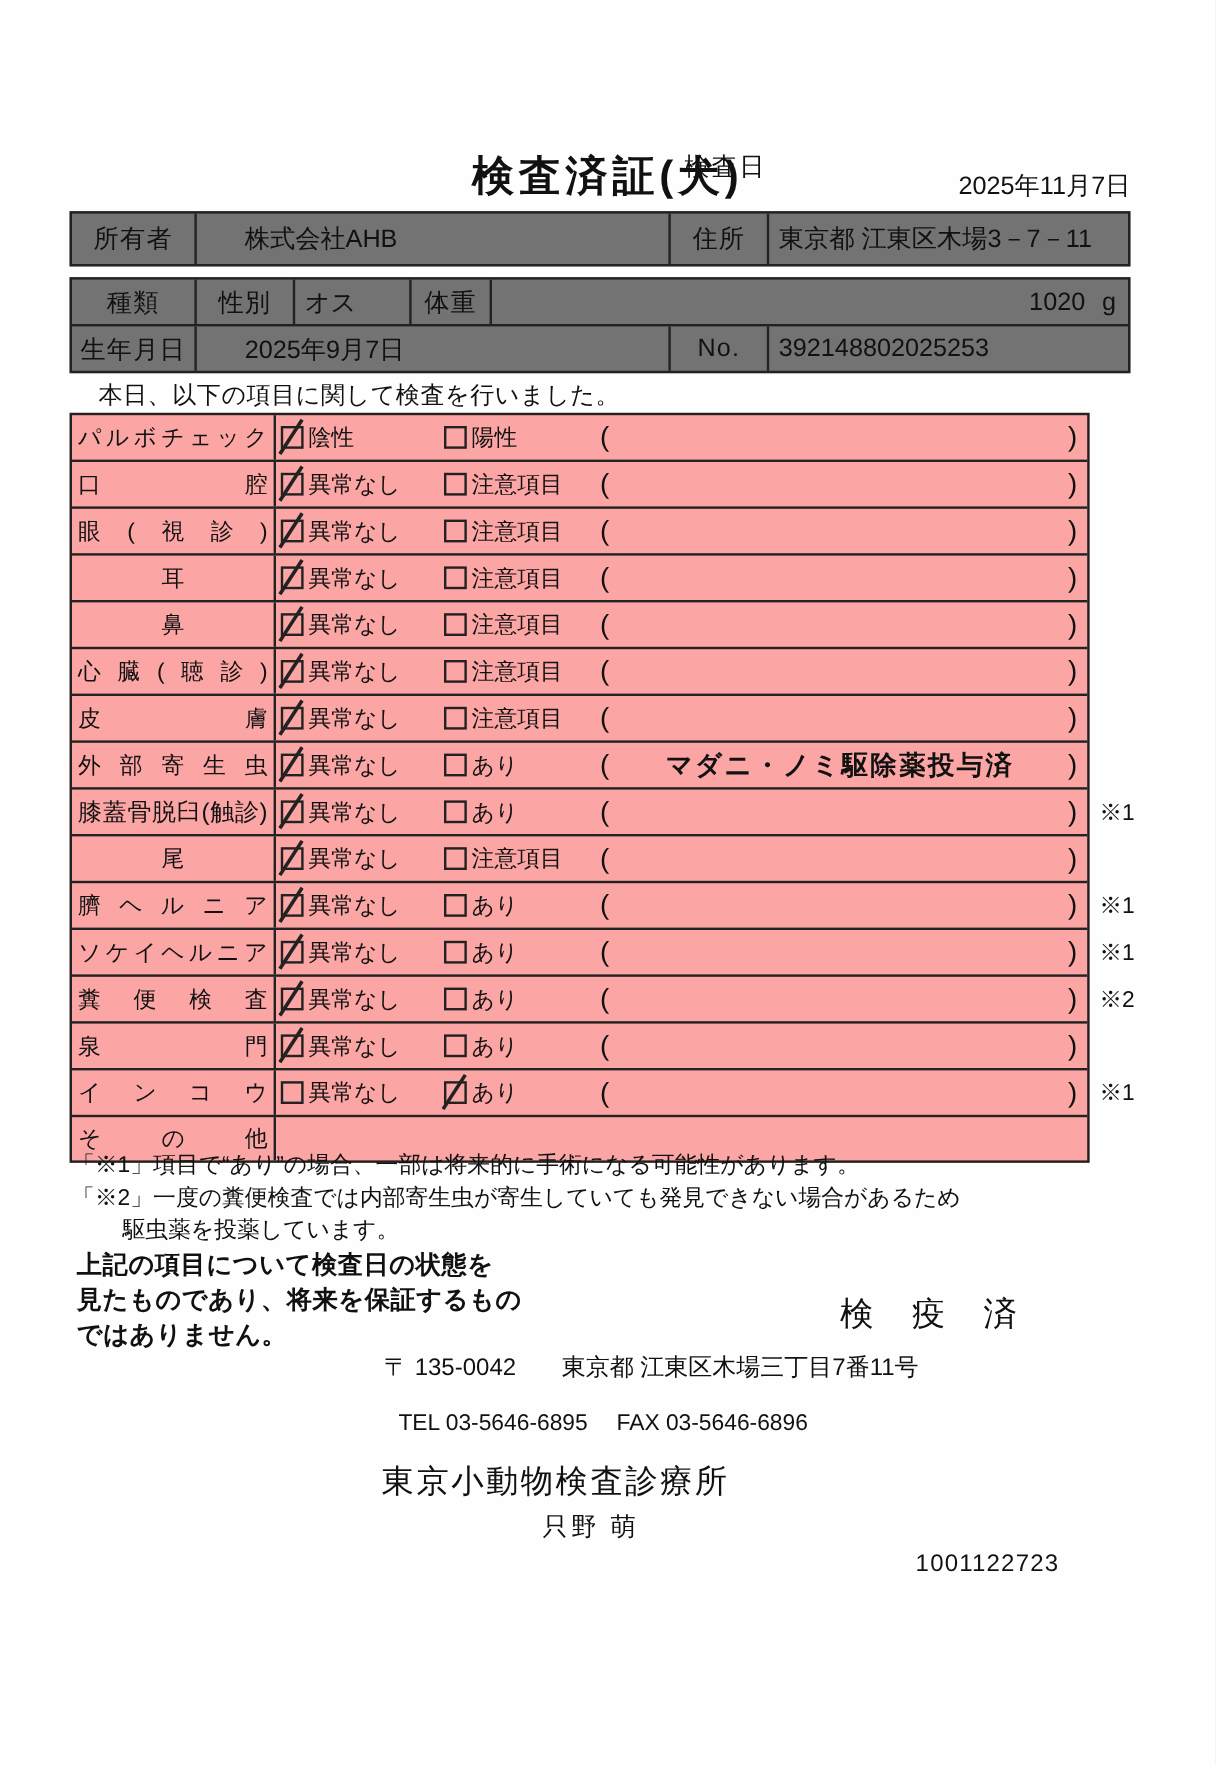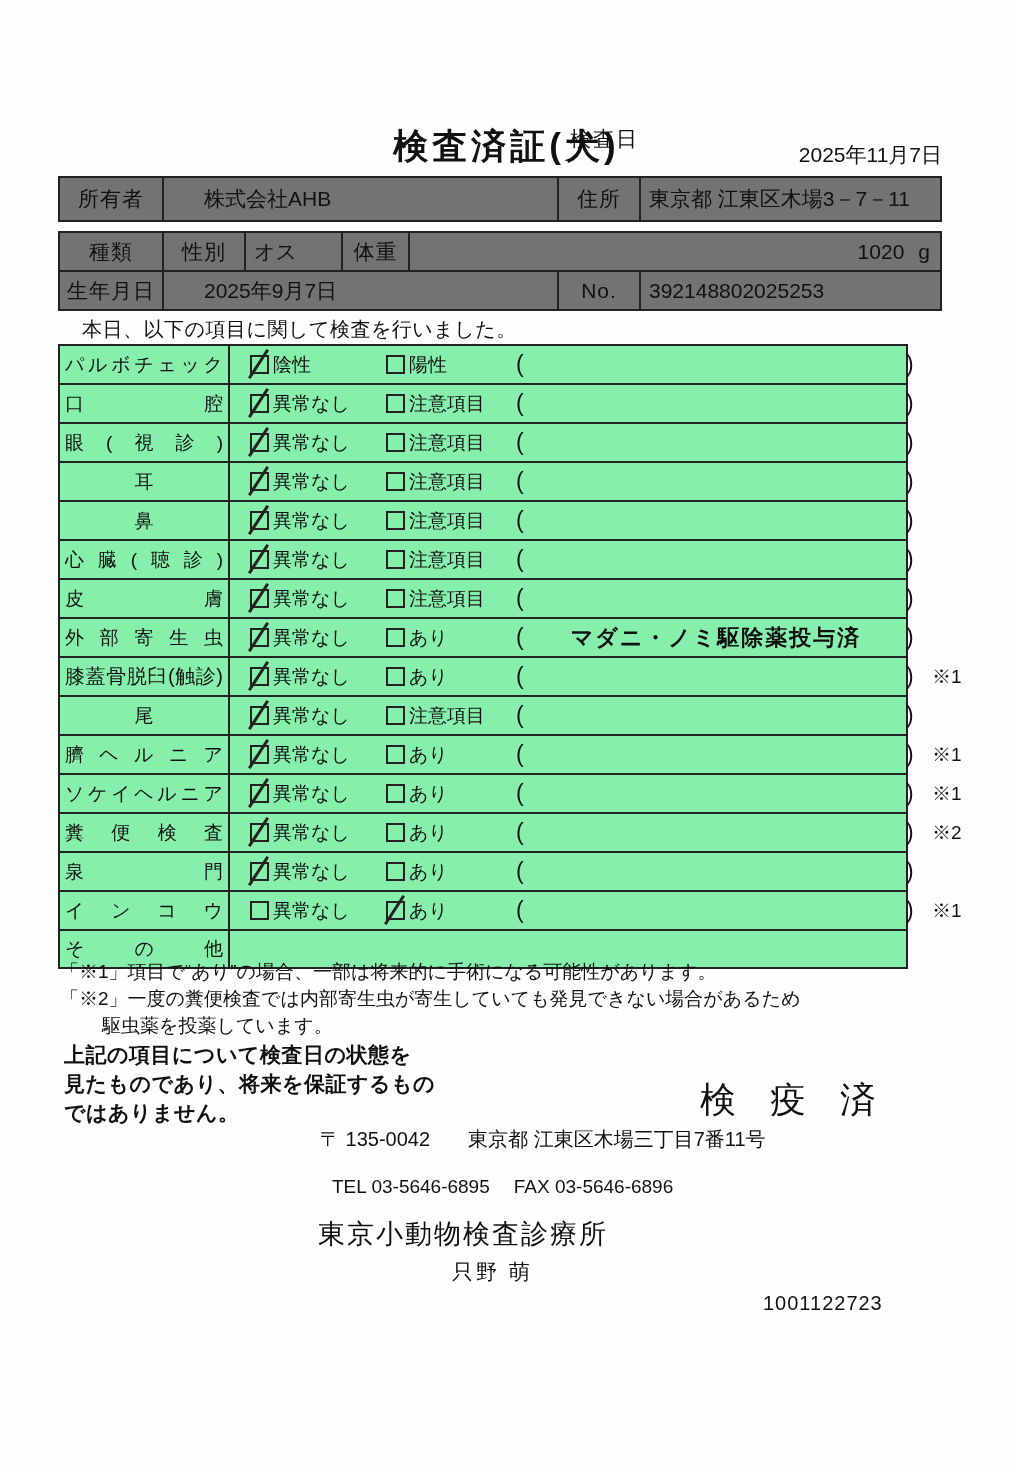--- a/index.html
+++ b/index.html
@@ -42,40 +42,40 @@
   .w-key2{width:82px;flex:none;}
   .w-sex{width:97px;flex:none;}
   .w-wlabel{width:67px;flex:none;}
   .grow{flex:1;}
   .breed{transform:scaleX(0.8);transform-origin:left center;white-space:nowrap;font-size:22px;}
   .weight-cell{justify-content:flex-end;gap:14px;padding-right:10px;}
   
   .intro{top:316px;left:62px;font-size:20px;letter-spacing:0.5px;font-weight:500;margin-left:20px;}
   .check-table{
     top:344px;left:58px;width:850px;
-    border:2px solid #222;box-sizing:border-box;background:#86efac;
+    border:2px solid #222;box-sizing:border-box;background:#fca5a5;
   }
   .crow{position:relative;height:39px;border-bottom:2px solid #222;box-sizing:border-box;display:flex;align-items:center;}
   .crow:last-child{border-bottom:none;height:36px;}
   .clabel{
     width:170px;height:100%;flex:none;
     border-right:2px solid #222;box-sizing:border-box;
     display:flex;align-items:center;
     padding:0 5px;
   }
   .clabel-text{
     display:block;width:100%;
     font-size:19px;font-weight:500;
     text-align:justify;text-align-last:justify;
     text-justify:inter-character;
     white-space:nowrap;
   }
   .clabel-text.center{text-align-last:center;}
   .clabel-text.small{font-size:20px;}
-  .copts{position:relative;flex:1;height:100%;margin-left:16px;}
+  .copts{position:relative;flex:1;height:100%;}
   .opt{position:absolute;top:0;height:100%;display:flex;align-items:center;font-size:19px;font-weight:500;}
   .opt1{left:4px;}
   .opt2{left:140px;}
   .cb{width:15px;height:15px;border:2px solid #222;flex:none;margin-right:4px;position:relative;}
   .cb.on::after{
     content:'';position:absolute;
     left:5px;top:-10px;width:3px;height:34px;
     background:#222;transform:rotate(33deg);
   }
   .paren{position:absolute;top:0;height:100%;display:flex;align-items:center;font-size:23px;}
@@ -84,21 +84,21 @@
   .cnote{
     position:absolute;top:0;left:285px;width:370px;height:100%;
     display:flex;align-items:center;justify-content:center;
     font-size:22px;font-weight:600;letter-spacing:2px;white-space:nowrap;
   }
   .cref{position:absolute;top:0;left:686px;height:100%;display:flex;align-items:center;font-size:19px;white-space:nowrap;}
   
   .footnotes{top:958px;left:60px;font-size:19px;line-height:27px;font-weight:500;}
   .fn-line.indent{padding-left:42px;}
   .disclaimer{top:1040px;left:64px;font-size:21px;line-height:29px;font-weight:600;letter-spacing:0.5px;}
-  .stamp{top:1076px;left:700px;font-size:36px;font-weight:500;letter-spacing:12px;white-space:nowrap;}
+  .stamp{top:1076px;left:700px;font-size:28px;font-weight:500;letter-spacing:12px;white-space:nowrap;}
   
   .addr-line{top:1126px;left:320px;font-size:20px;white-space:nowrap;}
   .addr-line .gap{display:inline-block;width:38px;}
   .tel-line{top:1176px;left:332px;font-size:19px;white-space:nowrap;}
   .tel-line .gap{display:inline-block;width:24px;}
   .clinic-name{top:1216px;left:318px;font-size:27px;font-weight:500;letter-spacing:2px;white-space:nowrap;}
   .examiner{top:1258px;left:452px;font-size:21px;letter-spacing:3px;white-space:nowrap;}
   .doc-number{top:1292px;left:763px;width:108px;text-align:right;font-size:20px;letter-spacing:1px;}
 </style>
 </head>

